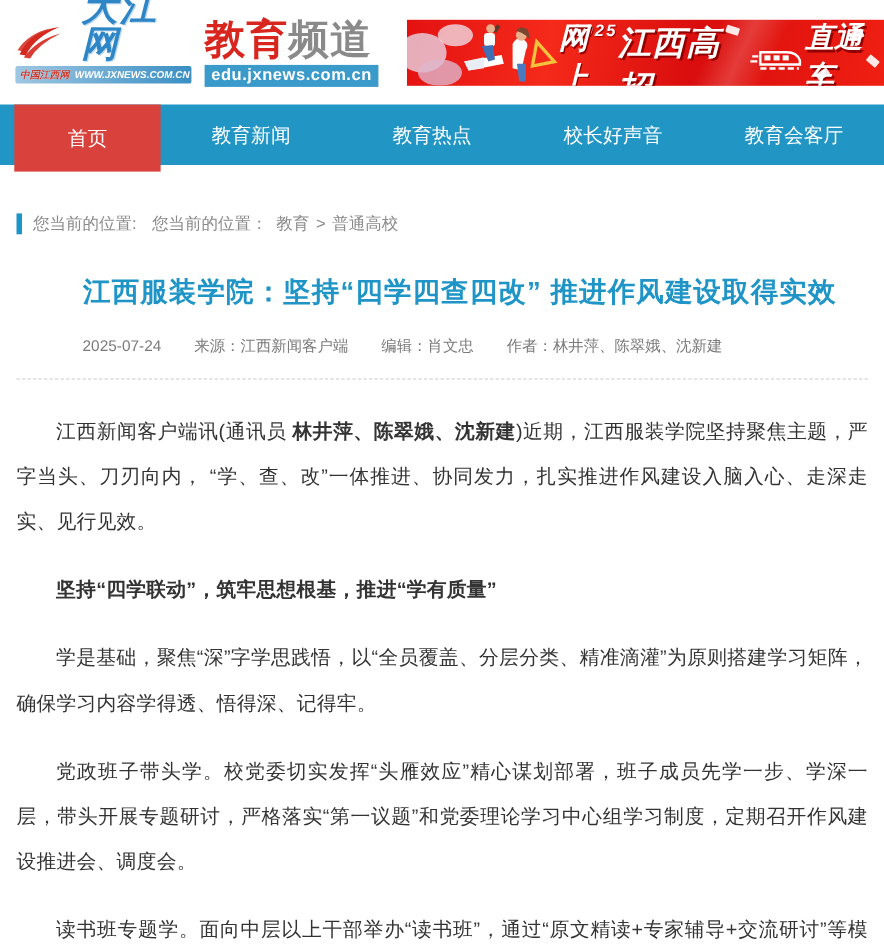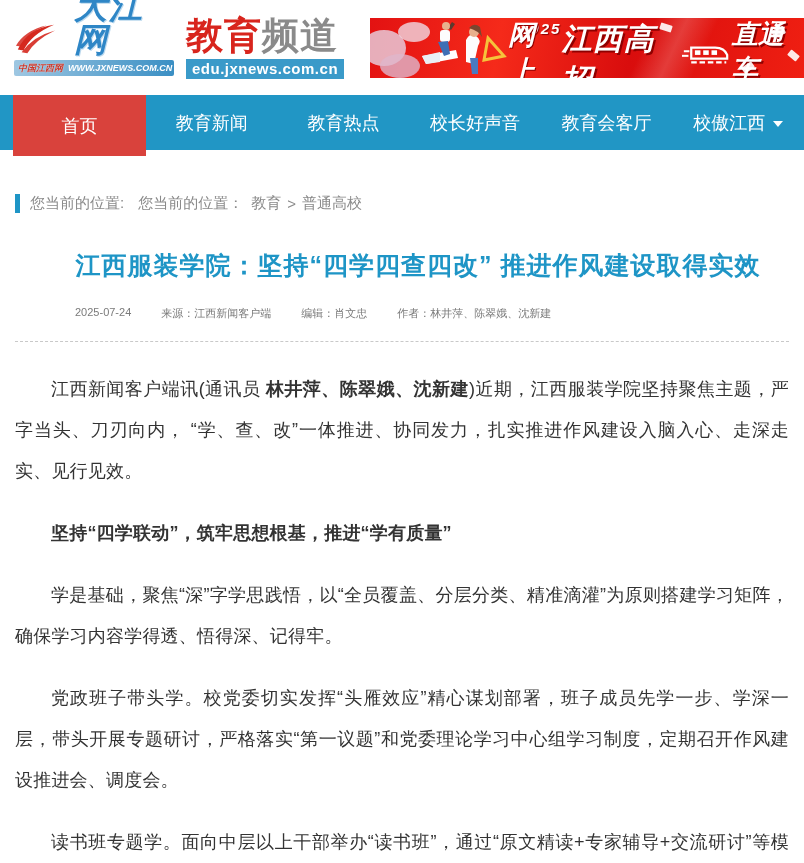--- a/index.html
+++ b/index.html
@@ -54,21 +54,21 @@
   .breadcrumb { margin:44px 15px 0; display:flex; align-items:center; font-size:15px; color:#8a8a8a; }
   .bc-bar { width:5px; height:19px; background:#1e95c6; margin-right:10px; }
   .bc-part { margin-right:8px; }
   .bc-part.gap { margin-right:14px; }
   .bc-link { color:#8a8a8a; cursor:pointer; }
   .bc-sep { margin:0 6px; }
 
   
   .article-title { margin-top:36px; text-align:center; color:#1e95c6; font-size:25px;
                    font-weight:bold; letter-spacing:1px;padding-left:32px; }
-  .article-meta { margin:24px 15px 0 75px; display:flex; color:#7a7a7a; font-size:11px; }
+  .article-meta { margin:24px 15px 0 75px; display:flex; color:#7a7a7a; font-size:14px; }
   .meta-item { margin-right:30px; white-space:nowrap; }
   .meta-rule { margin:20px 15px 0; border-top:1px dashed #c9c9c9; }
 
   .article-body { padding:6px 15px 0; }
   .article-body p { font-size:18px; color:#333; line-height:41px; text-indent:2em; margin-top:21px;
                     text-align:justify; letter-spacing:.2px; }
   .article-body p.subhead { font-weight:bold; }
   .article-body b { font-weight:bold; }
 </style>
 </head>
@@ -146,24 +146,20 @@
   </div>
   <div class="nav-item">
     <span>教育热点</span>
   </div>
   <div class="nav-item">
     <span>校长好声音</span>
   </div>
   <div class="nav-item">
     <span>教育会客厅</span>
   </div>
-  <div class="nav-item">
-    <span>校傲江西</span>
-    <span class="caret"></span>
-  </div>
 </div>
 
 <div class="breadcrumb">
   <span class="bc-bar"></span>
   <span class="bc-part gap">您当前的位置:</span>
   <span class="bc-part">您当前的位置：</span>
   <span class="bc-link">教育</span>
   <span class="bc-sep">&gt;</span>
   <span class="bc-link">普通高校</span>
 </div>

